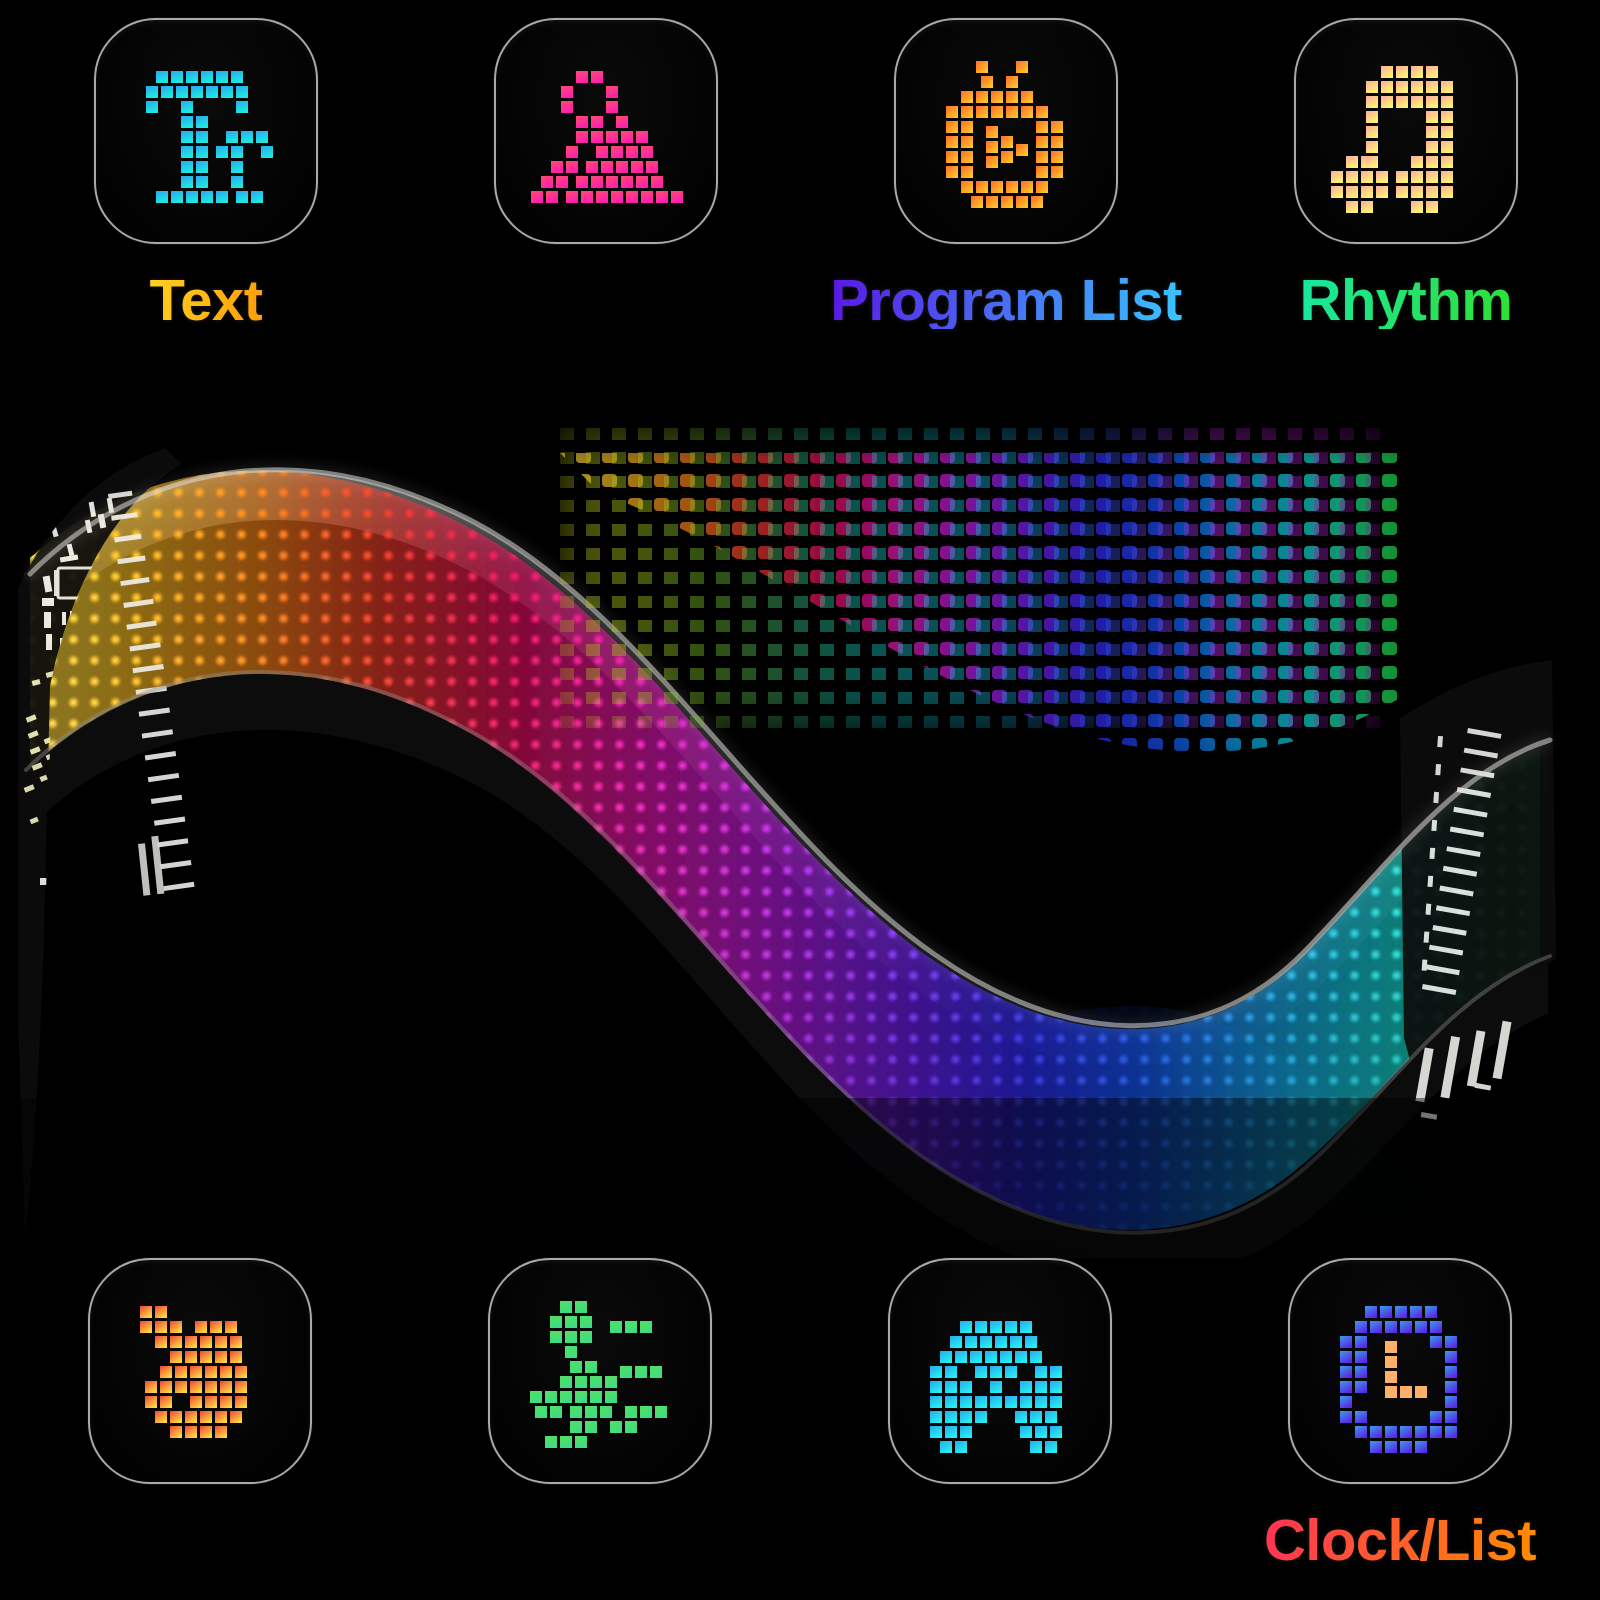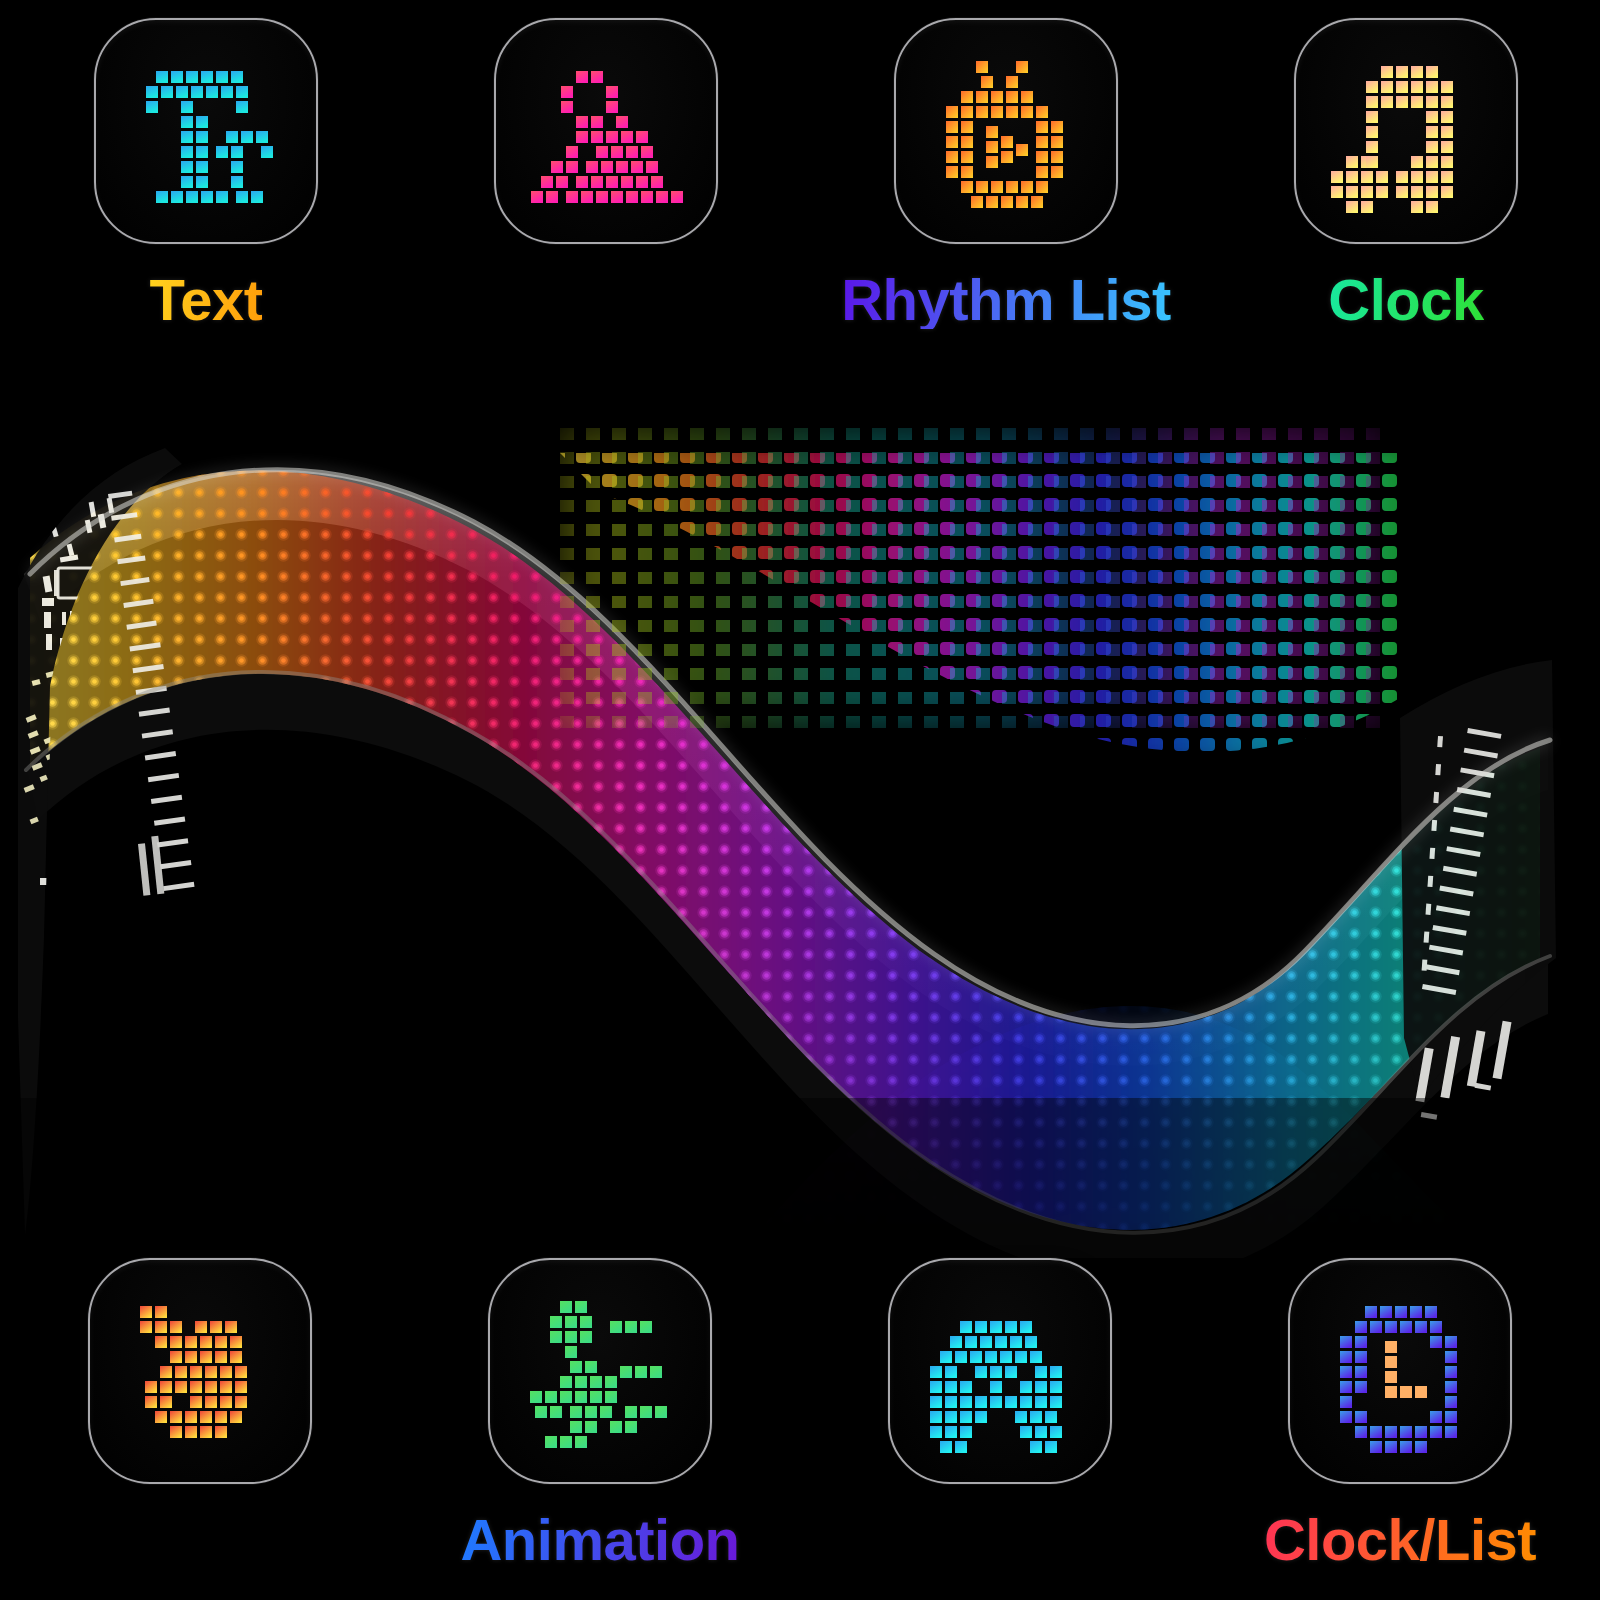--- a/index.html
+++ b/index.html
@@ -280,21 +280,21 @@
               <rect x="13" y="16" width="2.4" height="2.4"></rect>
                 <rect x="13" y="19" width="2.4" height="2.4"></rect>
                 <rect x="13" y="22" width="2.4" height="2.4"></rect>
               <rect x="16" y="18" width="2.4" height="2.4"></rect>
                 <rect x="16" y="21" width="2.4" height="2.4"></rect>
               <rect x="19" y="19.5" width="2.4" height="2.4"></rect>
             </g>
           </svg>
         </div>
       </div>
-      <div class="feature-label" style="background-image: linear-gradient(100deg, rgb(90, 22, 232) 0%, rgb(56, 198, 255) 100%);">Rhythm List</div>
+      <div class="feature-label" style="background-image: linear-gradient(100deg, rgb(90, 22, 232) 0%, rgb(56, 198, 255) 100%);">Program List</div>
     </div>
 
     <div class="feature-cell">
       <div class="tile">
         <div class="tile-inner">
           <svg viewBox="0 0 34 34" shape-rendering="crispEdges">
             <defs>
                 <linearGradient id="gRhy" x1="0" y1="0" x2="0.6" y2="1">
               <stop offset="0" stop-color="#ffaaa0"></stop>
                   <stop offset="1" stop-color="#fff470"></stop>
@@ -349,21 +349,21 @@
                 <rect x="21" y="28" width="2.4" height="2.4"></rect>
                 <rect x="24" y="28" width="2.4" height="2.4"></rect>
               <rect x="5" y="31" width="2.4" height="2.4"></rect>
                 <rect x="8" y="31" width="2.4" height="2.4"></rect>
                 <rect x="18" y="31" width="2.4" height="2.4"></rect>
                 <rect x="21" y="31" width="2.4" height="2.4"></rect>
             </g>
           </svg>
         </div>
       </div>
-      <div class="feature-label" style="background-image: linear-gradient(100deg, rgb(24, 232, 160) 0%, rgb(46, 224, 53) 100%);">Clock</div>
+      <div class="feature-label" style="background-image: linear-gradient(100deg, rgb(24, 232, 160) 0%, rgb(46, 224, 53) 100%);">Rhythm</div>
     </div>
   </div>
 
   <div id="stage">
     <div id="backpanel-glow"></div>
     <svg width="1600" height="860" viewBox="0 0 1600 860">
       <defs>
 
         <linearGradient id="rainbowFront" x1="0" y1="0" x2="1" y2="0">
           <stop offset="0.00" stop-color="#ffe24a"></stop>
@@ -776,21 +776,20 @@
                 <rect x="14" y="27" width="2.4" height="2.4"></rect>
               <rect x="9" y="30" width="2.4" height="2.4"></rect>
                 <rect x="12" y="30" width="2.4" height="2.4"></rect>
               <rect x="19" y="27" width="2.4" height="2.4"></rect>
                 <rect x="22" y="27" width="2.4" height="2.4"></rect>
               <rect x="6" y="30" width="2.4" height="2.4"></rect>
             </g>
           </svg>
         </div>
       </div>
-      <div class="feature-label" style="background-image: linear-gradient(100deg, rgb(30, 123, 255) 0%, rgb(106, 24, 216) 100%);">Animation</div>
     </div>
 
     <div class="feature-cell">
       <div class="tile">
         <div class="tile-inner">
           <svg viewBox="0 0 34 34" shape-rendering="crispEdges">
             <defs>
                 <linearGradient id="gRem" x1="0" y1="0" x2="0.6" y2="1">
               <stop offset="0" stop-color="#2aa8f0"></stop>
                   <stop offset="1" stop-color="#22f0f0"></stop>

